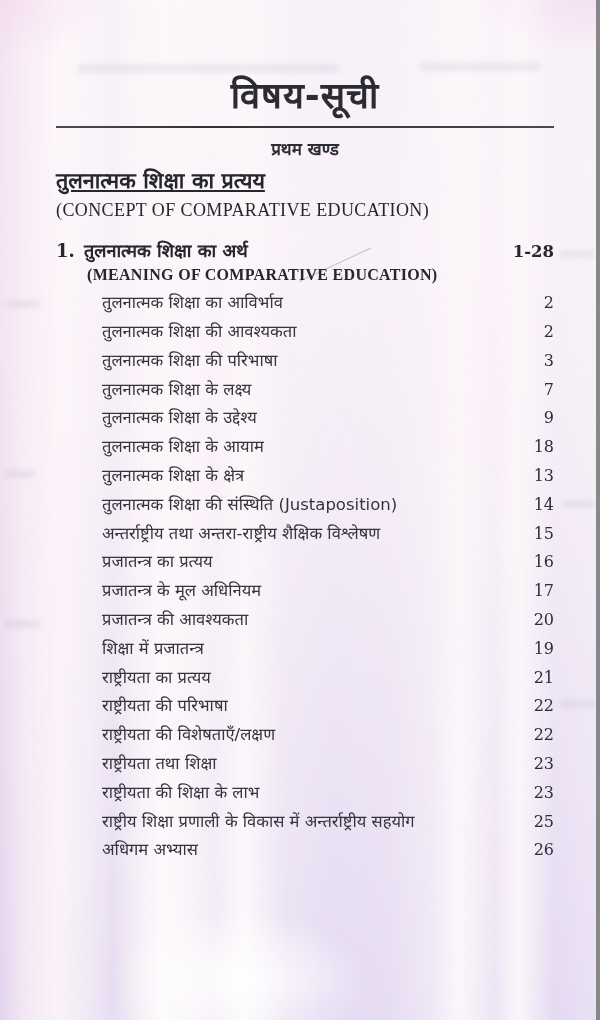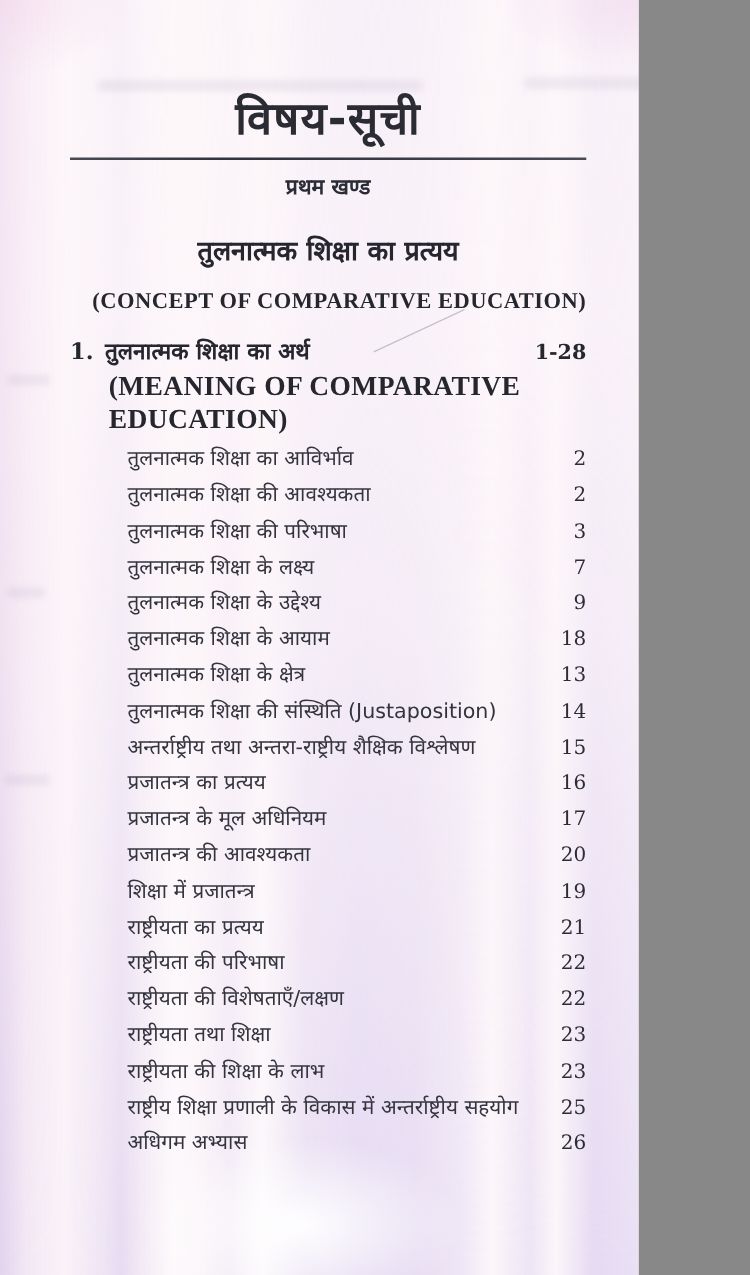--- a/index.html
+++ b/index.html
@@ -2,21 +2,21 @@
 <html><head>
 <meta charset="utf-8">
 <style>
   html, body {
     margin: 0;
     padding: 0;
     background: #888;
   }
   .page {
     position: relative;
-    width: 511px;
+    width: 596px;
     height: 1020px;
     overflow: hidden;
     background:
       radial-gradient(ellipse 150px 90px at 0% 0%, rgba(246,222,238,0.75), rgba(246,222,238,0) 70%),
       radial-gradient(ellipse 160px 80px at 100% 0%, rgba(246,220,238,0.7), rgba(246,220,238,0) 70%),
       linear-gradient(90deg, rgba(245,223,239,0.55) 0%, rgba(248,234,245,0.35) 6%, rgba(255,255,255,0) 11%),
       linear-gradient(180deg, #fdf7fa 0%, #fcf5f9 45%, #faf3f8 100%);
     font-family: "DejaVu Sans", sans-serif;
     color: #30303a;
   }
@@ -94,32 +94,33 @@
     background: linear-gradient(90deg, #4a4a55, #33333e 30%, #3c3c48 70%, #4a4a55);
   }
   .part-heading {
     margin-top: 9px;
     text-align: center;
     font-size: 17px;
     font-weight: 700;
     color: #2c2c36;
   }
   .chapter-hi {
-    margin-top: 25px;
-    text-align: center;
+    margin-top: 5px;
+    text-align: left;
     font-size: 21.5px;
     font-weight: 700;
     color: #26262f;
+    text-decoration: underline;
   }
   .chapter-en {
-    margin-top: 16px;
-    text-align: right;
+    margin-top: 6px;
+    text-align: left;
     font-family: "Liberation Serif", "DejaVu Serif", serif;
     font-size: 18px;
-    font-weight: 700;
+    font-weight: 400;
     letter-spacing: 0.4px;
     color: #26262f;
   }
   .entry {
     margin-top: 17px;
     display: flex;
     align-items: baseline;
     font-size: 18px;
     font-weight: 700;
     color: #26262f;
@@ -130,21 +131,21 @@
   }
   .entry-title { flex: 1; }
   .entry-pages {
     font-family: "DejaVu Serif", serif;
     font-size: 16.5px;
   }
   .entry-en {
     margin-top: 4px;
     padding-left: 31px;
     font-family: "Liberation Serif", "DejaVu Serif", serif;
-    font-size: 22px;
+    font-size: 16px;
     font-weight: 700;
     letter-spacing: 0.3px;
     color: #26262f;
   }
   .toc-list {
     margin-top: 5px;
     padding-left: 46px; 
   }
   .row {
     display: flex;

